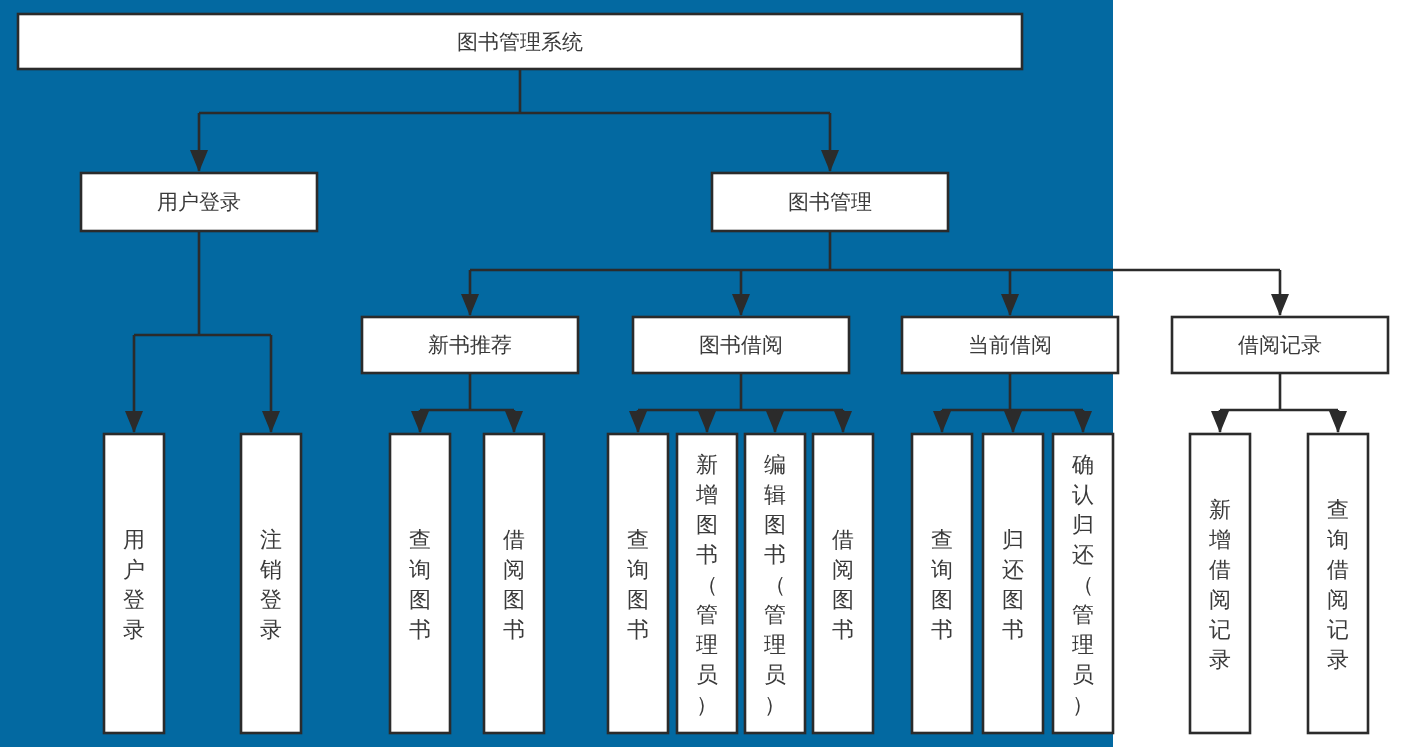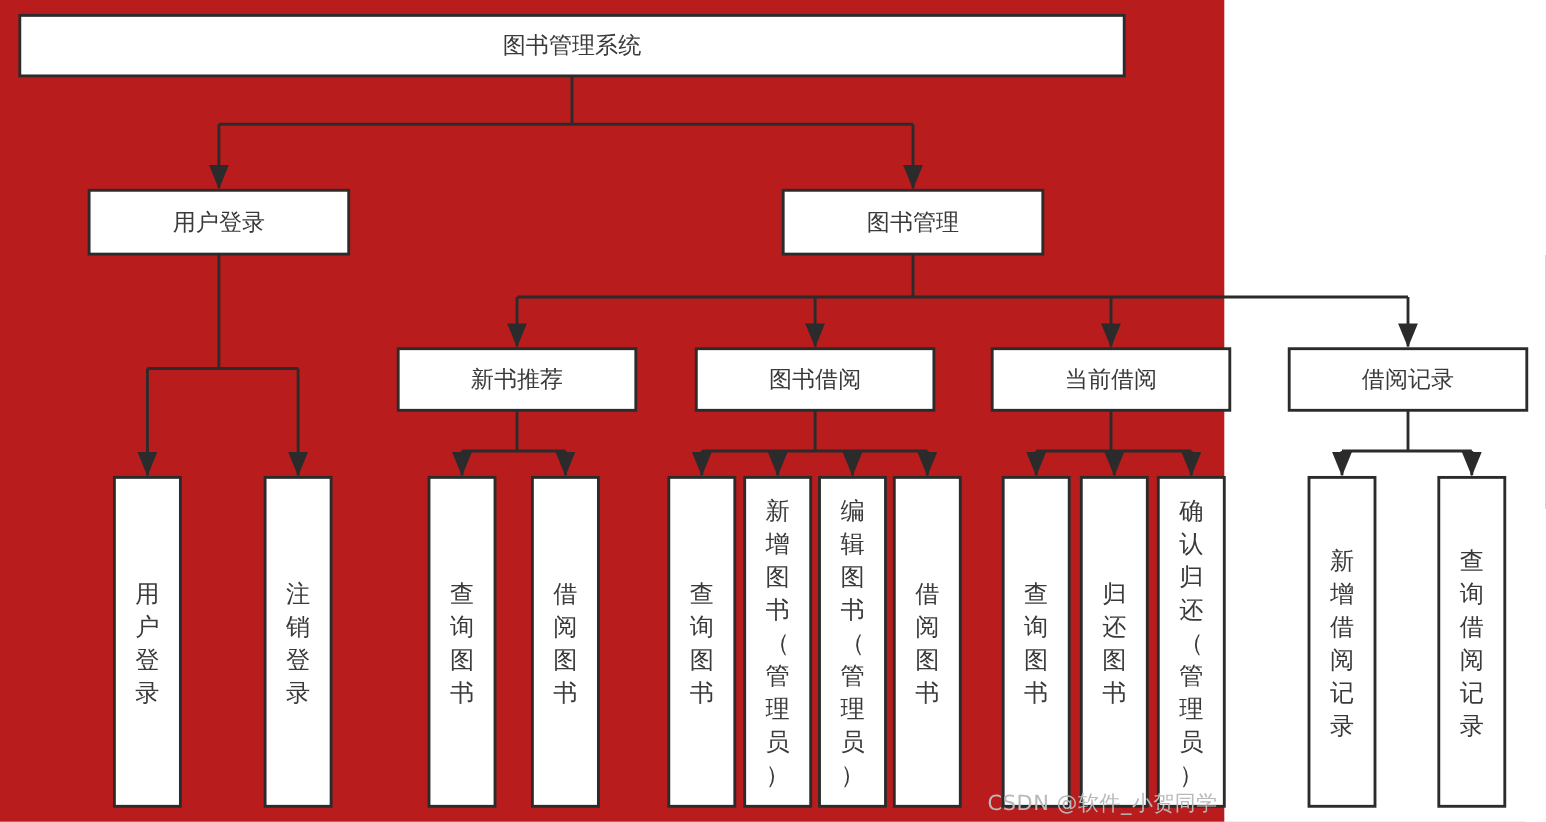--- a/index.html
+++ b/index.html
@@ -10,21 +10,21 @@
   body {
     width: 1405px;
     height: 747px;
     font-family: "DejaVu Sans", "Liberation Sans", sans-serif;
     overflow: hidden;
   }
   #diagram-root {
     position: relative;
     width: 1113px;
     height: 747px;
-    background: #b91c1c;
+    background: #0369a1;
   }
   svg#flow {
     position: absolute;
     left: 0;
     top: 0;
     width: 1405px;
     height: 747px;
   }
   .node-rect {
     fill: #ffffff;
@@ -203,15 +203,14 @@
           <rect x="1190" y="434" width="60" height="299" class="node-rect"></rect>
           <text x="1220" y="0" class="node-label-v-char"><tspan x="1220" y="516.9">新</tspan><tspan x="1220" y="546.9">增</tspan><tspan x="1220" y="576.9">借</tspan><tspan x="1220" y="606.9">阅</tspan><tspan x="1220" y="636.9">记</tspan><tspan x="1220" y="666.9">录</tspan></text>
         </g>
         <g>
           <rect x="1308" y="434" width="60" height="299" class="node-rect"></rect>
           <text x="1338" y="0" class="node-label-v-char"><tspan x="1338" y="516.9">查</tspan><tspan x="1338" y="546.9">询</tspan><tspan x="1338" y="576.9">借</tspan><tspan x="1338" y="606.9">阅</tspan><tspan x="1338" y="636.9">记</tspan><tspan x="1338" y="666.9">录</tspan></text>
         </g>
       </g>
   </svg>
 
-  <div class="watermark">CSDN @软件_小贺同学</div>
 
 </div>
 
 </body></html>

